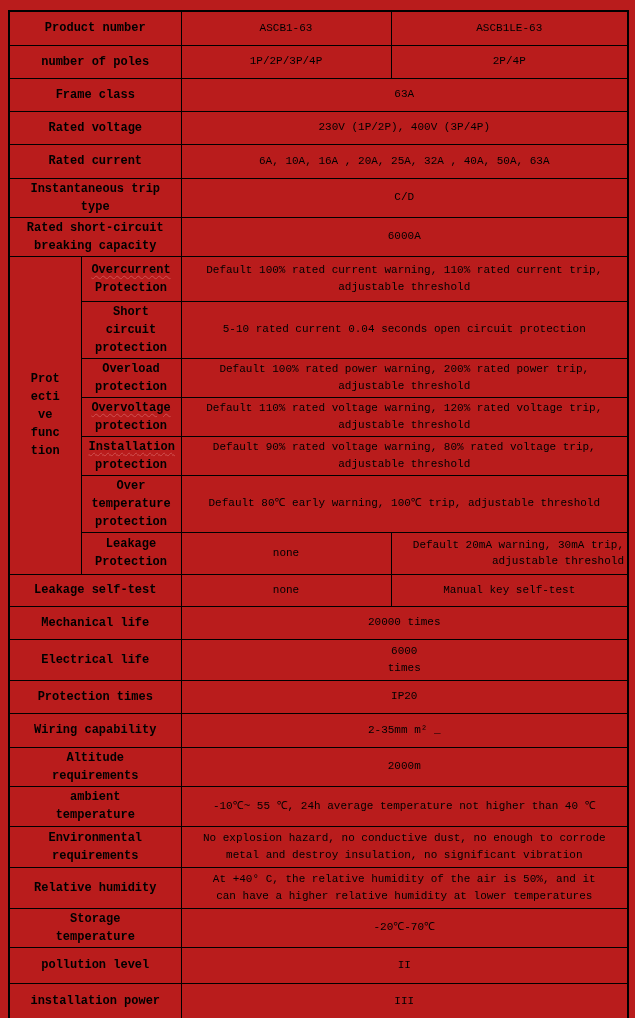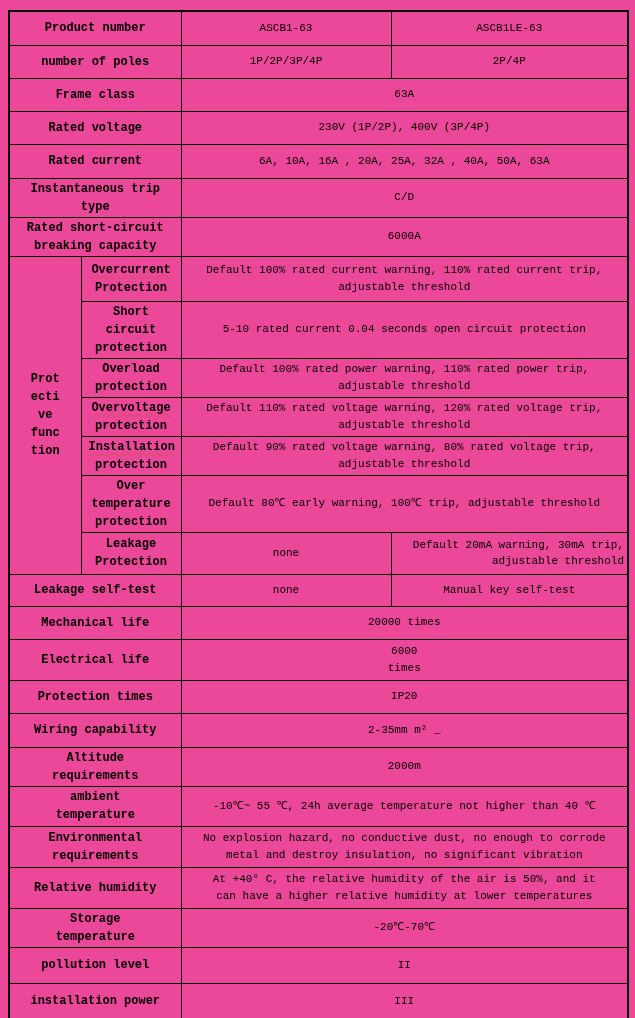--- a/index.html
+++ b/index.html
@@ -1,17 +1,17 @@
 <!DOCTYPE html>
 <html><head>
 <meta charset="utf-8">
 <style>
   html, body { margin: 0; padding: 0; background: #ffffff; }
   .page {
-    width: 635px; height: 1018px; position: relative; background: #ec4899;
+    width: 635px; height: 1018px; position: relative; background: #b91c1c;
     font-family: "Liberation Mono", "DejaVu Sans Mono", monospace;
     color: #000000; overflow: hidden;
   }
   table.spec {
     position: absolute; left: 8px; top: 10px;
     width: 619px; border-collapse: collapse; table-layout: fixed;
     border: 2px solid #000000;
   }
   td {
     border: 1px solid #000000;
@@ -96,21 +96,21 @@
 adjustable threshold</td>
     </tr>
 
     <tr style="height:38px">
       <td class="sub"><span class="subline">Short circuit</span><span class="subline">protection</span></td>
       <td colspan="2">5-10 rated current 0.04 seconds open circuit protection</td>
     </tr>
 
     <tr style="height:39px">
       <td class="sub"><span class="subline">Overload</span><span class="subline">protection</span></td>
-      <td colspan="2">Default 100% rated power warning, 110% rated power trip,
+      <td colspan="2">Default 100% rated power warning, 200% rated power trip,
 adjustable threshold</td>
     </tr>
 
     <tr style="height:38px">
       <td class="sub"><span class="subline sq">Overvoltage</span><span class="subline">protection</span></td>
       <td colspan="2">Default 110% rated voltage warning, 120% rated voltage trip,
 adjustable threshold</td>
     </tr>
 
     <tr style="height:38px">

